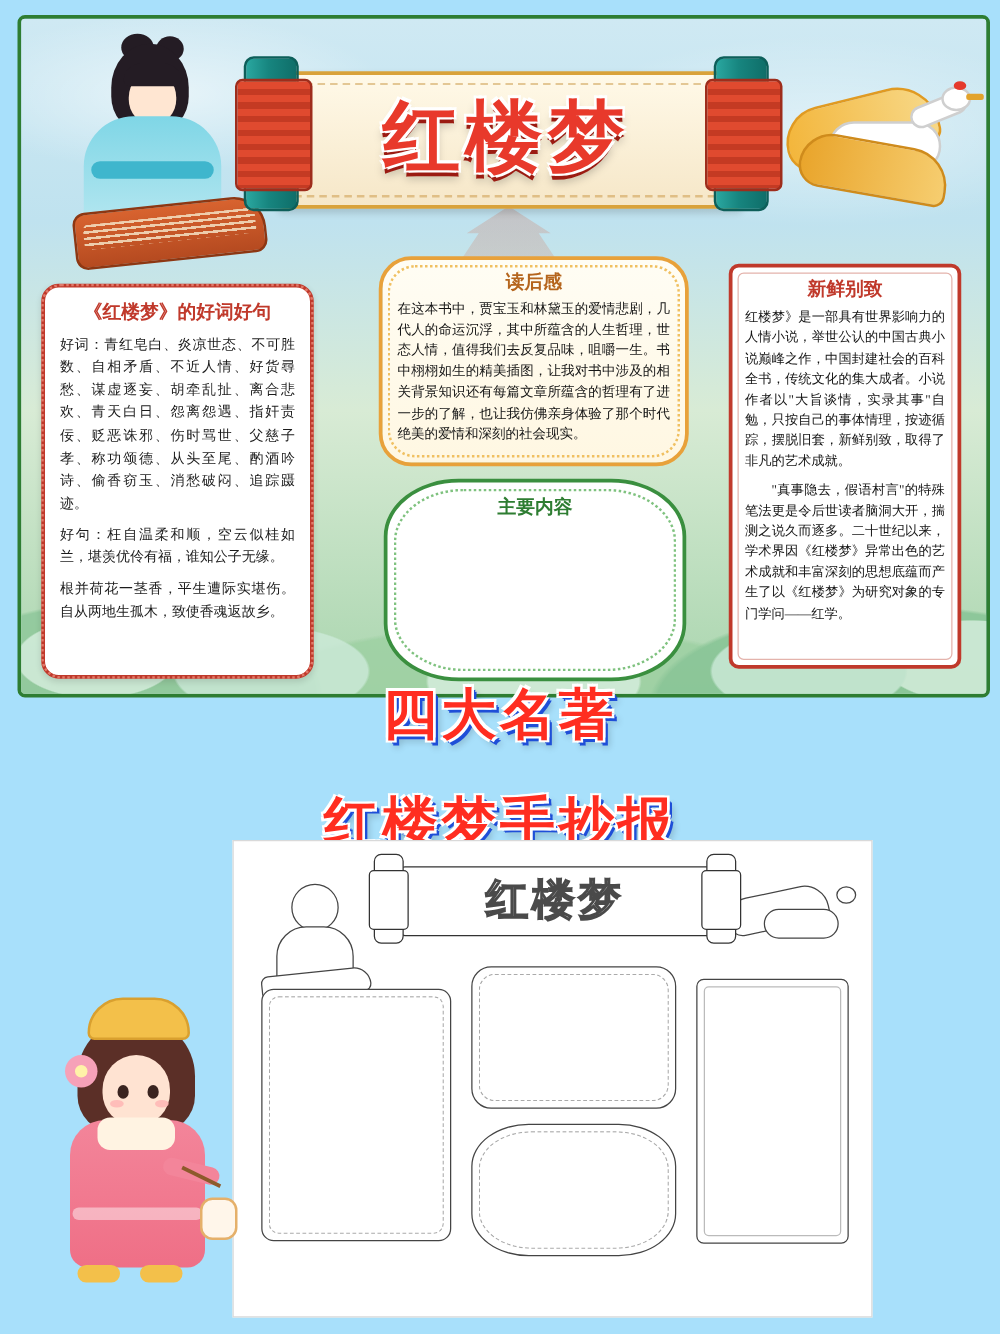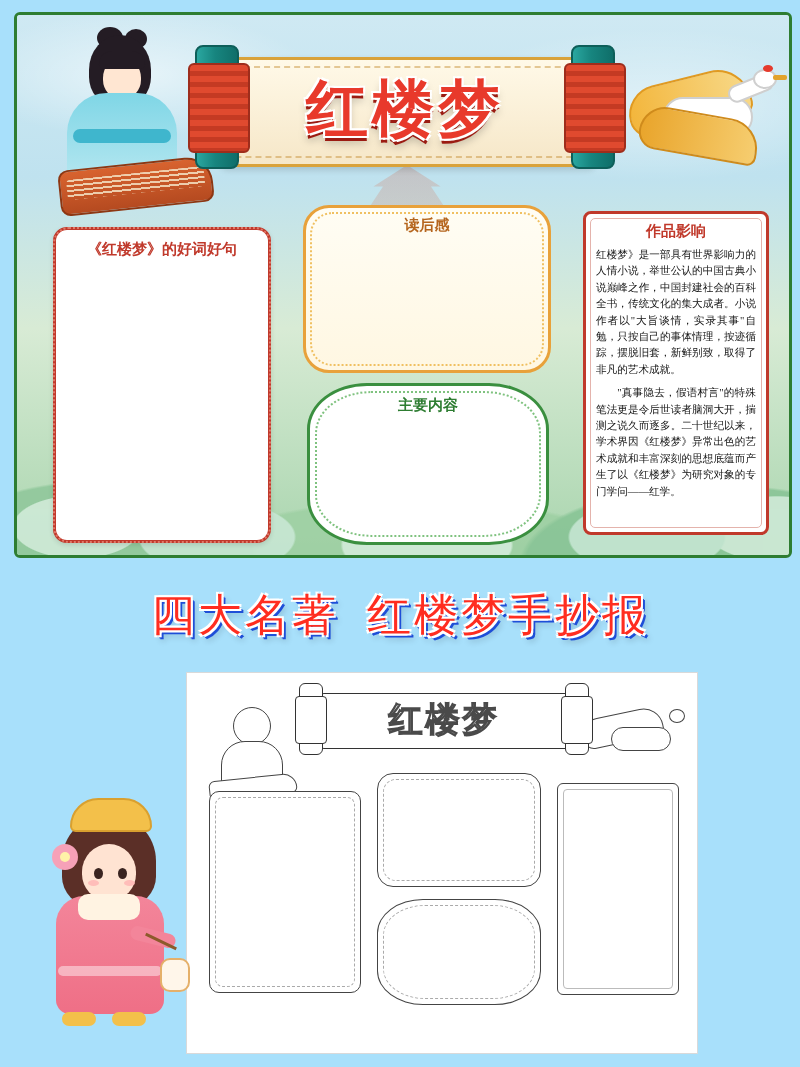--- a/index.html
+++ b/index.html
@@ -121,21 +121,21 @@
   
   .card{position:absolute;background:#fff;}
   .card .ct{
     text-align:center;font-weight:700;
     font-family:"DejaVu Sans",sans-serif;
   }
   .card p{margin:0 0 7px 0;font-family:Liberation Serif, serif;}
 
   
   .card-left{
-    left:36px;top:212px;width:218px;height:316px;
+    left:16px;top:212px;width:218px;height:316px;
     border:3px solid #c0392b;border-radius:14px;
     padding:10px 12px;box-sizing:border-box;
     box-shadow:0 2px 5px rgba(0,0,0,.12);
   }
   .card-left:before{
     content:"";position:absolute;left:-3px;top:-3px;right:-3px;bottom:-3px;
     border:2px dotted #e07a6a;border-radius:16px;pointer-events:none;
   }
   .card-left .ct{color:#c0392b;font-size:15px;margin-bottom:8px;}
   .card-left .body{font-size:11.2px;line-height:1.62;color:#1b1b1b;text-align:justify;}
@@ -179,21 +179,21 @@
   }
   .card-right .ct{color:#c0392b;font-size:15px;margin-bottom:6px;position:relative;}
   .card-right .body{font-size:10.6px;line-height:1.55;color:#141414;text-align:justify;position:relative;}
   .indent{text-indent:2em;}
 
   
   .bigtitle{
     position:absolute;left:0;right:0;top:580px;height:70px;
     display:flex;align-items:center;justify-content:center;gap:28px;
     font-family:"DejaVu Sans",sans-serif;
-    font-size:44px;font-weight:400;letter-spacing:3px;
+    font-size:44px;font-weight:700;letter-spacing:3px;flex-direction:column;
   }
   .bigtitle span{
     color:#ff2d20;
     text-shadow:
       -2px -2px 0 #fff,2px -2px 0 #fff,-2px 2px 0 #fff,2px 2px 0 #fff,
       3px 3px 0 #1f4fd8, 4px 4px 0 #1f4fd8, 5px 6px 6px rgba(0,0,0,.2);
   }
 
   
   .lineart{
@@ -287,32 +287,38 @@
     <div class="roller left">
         <div class="mid"></div>
       </div>
     <div class="roller right">
         <div class="mid"></div>
       </div>
   </div>
 
   <div class="card card-left">
     <div class="ct">《红楼梦》的好词好句</div>
+    <div class="body">
+      <p>好词：青红皂白、炎凉世态、不可胜数、自相矛盾、不近人情、好货尋愁、谋虚逐妄、胡牵乱扯、离合悲欢、青天白日、怨离怨遇、指奸责佞、贬恶诛邪、伤时骂世、父慈子孝、称功颂德、从头至尾、酌酒吟诗、偷香窃玉、消愁破闷、追踪蹑迹。</p>
+      <p>好句：枉自温柔和顺，空云似桂如兰，堪羡优伶有福，谁知公子无缘。</p>
+      <p>根并荷花一茎香，平生遭际实堪伤。自从两地生孤木，致使香魂返故乡。</p>
+    </div>
   </div>
 
   <div class="card card-mid1">
     <div class="ct">读后感</div>
+    <div class="body">在这本书中，贾宝玉和林黛玉的爱情悲剧，几代人的命运沉浮，其中所蕴含的人生哲理，世态人情，值得我们去反复品味，咀嚼一生。书中栩栩如生的精美插图，让我对书中涉及的相关背景知识还有每篇文章所蕴含的哲理有了进一步的了解，也让我仿佛亲身体验了那个时代绝美的爱情和深刻的社会现实。</div>
   </div>
 
   <div class="card card-mid2">
     <div class="ct">主要内容</div>
   </div>
 
   <div class="card card-right">
-    <div class="ct">作品影响</div>
+    <div class="ct">新鲜别致</div>
     <div class="body">
       <p>红楼梦》是一部具有世界影响力的人情小说，举世公认的中国古典小说巅峰之作，中国封建社会的百科全书，传统文化的集大成者。小说作者以"大旨谈情，实录其事"自勉，只按自己的事体情理，按迹循踪，摆脱旧套，新鲜别致，取得了非凡的艺术成就。</p>
       <p class="indent">"真事隐去，假语村言"的特殊笔法更是令后世读者脑洞大开，揣测之说久而逐多。二十世纪以来，学术界因《红楼梦》异常出色的艺术成就和丰富深刻的思想底蕴而产生了以《红楼梦》为研究对象的专门学问——红学。</p>
     </div>
   </div>
 </div>
 
 <div class="bigtitle">
   <span>四大名著</span>
   <span>红楼梦手抄报</span>

